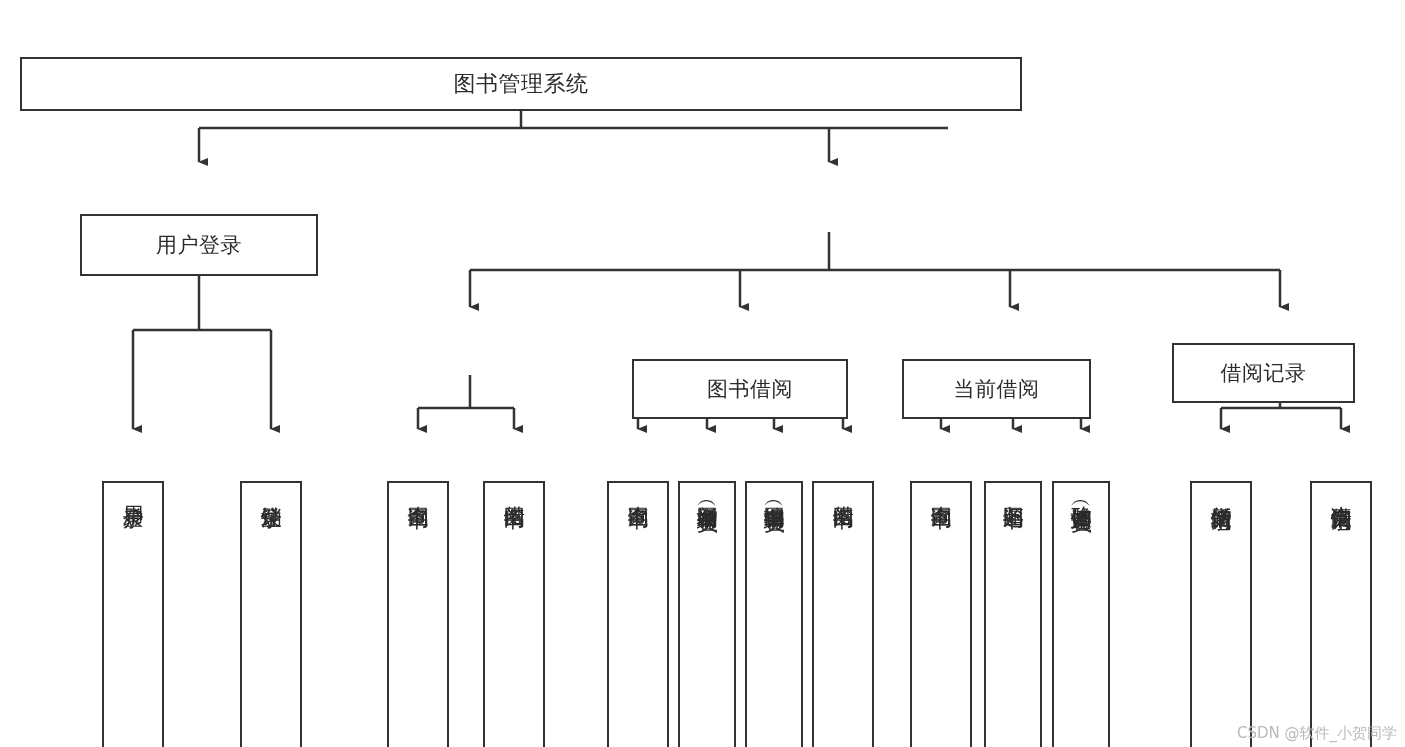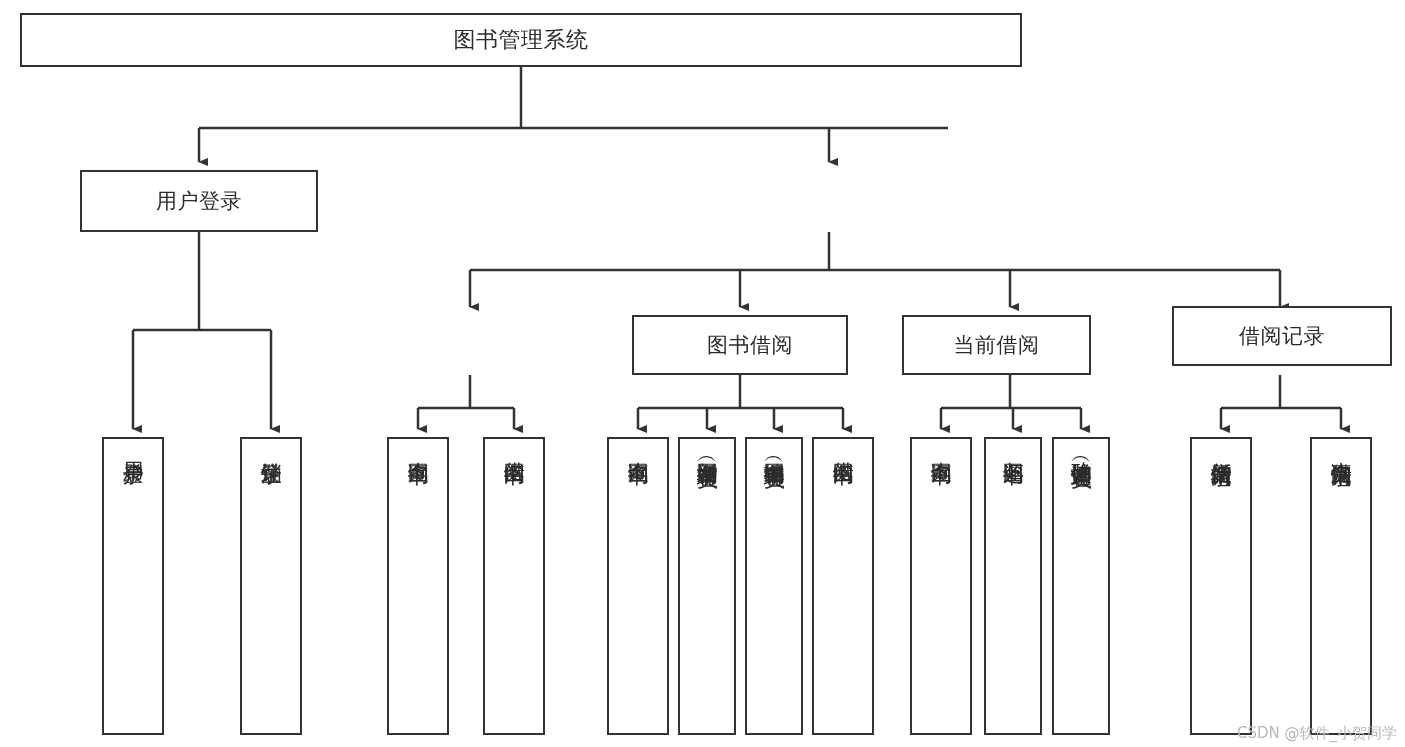--- a/index.html
+++ b/index.html
@@ -29,20 +29,21 @@
   .node {
     position: absolute;
     box-sizing: border-box;
     background: #ffffff;
     border: 2px solid #333333;
     display: flex;
     align-items: center;
     justify-content: center;
     color: #2b2b2b;
     z-index: 2;
+    margin-top: 44px;
   }
   .node-label {
     display: block;
     text-align: center;
     line-height: 1.18;
     color: #2b2b2b;
     letter-spacing: 0.5px;
   }
   
   .node.horiz .node-label {
@@ -140,21 +141,21 @@
   <div class="node horiz" style="left: 80px; top: 170px; width: 238px; height: 62px; border-color: rgb(51, 51, 51);">
     <span class="node-label" style="color: rgb(43, 43, 43);">用户登录</span>
   </div>
 
   <div class="node horiz" style="left: 632px; top: 315px; width: 216px; height: 60px; border-color: rgb(51, 51, 51); padding-left: 20px;">
     <span class="node-label" style="color: rgb(43, 43, 43);">图书借阅</span>
   </div>
   <div class="node horiz" style="left: 902px; top: 315px; width: 189px; height: 60px; border-color: rgb(51, 51, 51); justify-content: center;">
     <span class="node-label" style="color: rgb(43, 43, 43);">当前借阅</span>
   </div>
-  <div class="node horiz" style="left: 1172px; top: 306px; width: 220px; height: 60px; border-color: rgb(51, 51, 51);">
+  <div class="node horiz" style="left: 1172px; top: 299px; width: 183px; height: 60px; border-color: rgb(51, 51, 51);">
     <span class="node-label" style="color: rgb(43, 43, 43);">借阅记录</span>
   </div>
 
   <div class="node vert" style="left: 102px; top: 437px; width: 62px; height: 298px; border-color: rgb(51, 51, 51);">
     <span class="node-label" style="color: rgb(43, 43, 43);">用户登录</span>
   </div>
   <div class="node vert" style="left: 240px; top: 437px; width: 62px; height: 298px; border-color: rgb(51, 51, 51);">
     <span class="node-label" style="color: rgb(43, 43, 43);">注销登录</span>
   </div>
   <div class="node vert" style="left: 387px; top: 437px; width: 62px; height: 298px; border-color: rgb(51, 51, 51);">

